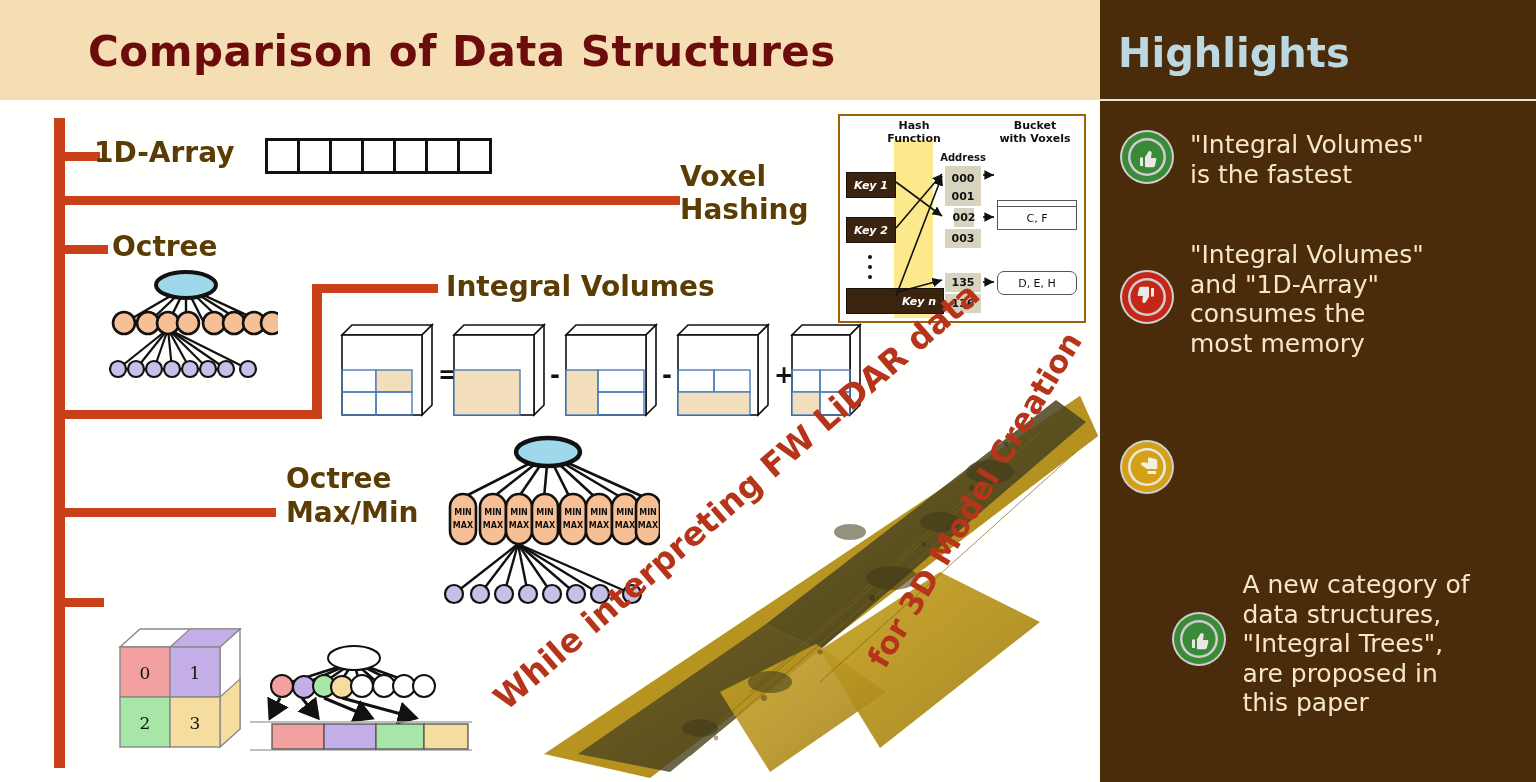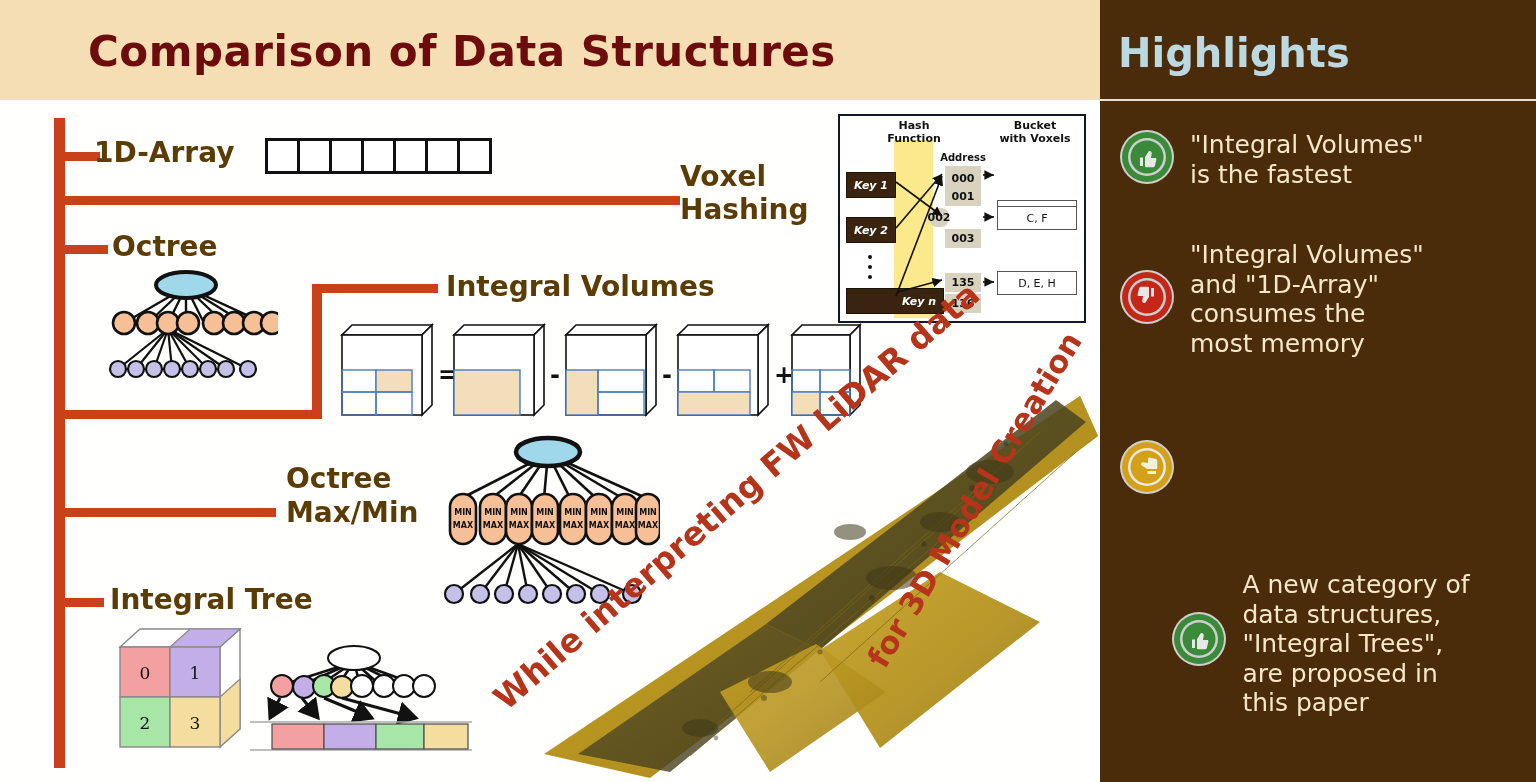--- a/index.html
+++ b/index.html
@@ -56,21 +56,21 @@
     font-family:"DejaVu Sans", sans-serif;white-space:pre-line;
   }
 
   
   .arr{position:absolute;display:flex;border:3px solid #111;background:#fff;}
   .arr i{display:block;width:29px;height:30px;border-right:3px solid #111;}
   .arr i:last-child{border-right:none;}
 
   
   .hashbox{
-    position:absolute;border:2px solid #0f172a;background:#fff;
+    position:absolute;border:2px solid #a16207;background:#fff;
     font-family:"DejaVu Sans", sans-serif;
   }
   .hb-t{position:absolute;font-size:11px;font-weight:bold;color:#111;text-align:center;line-height:1.15;}
   .hb-key{position:absolute;background:#3a2410;color:#fff;font-size:11px;font-weight:bold;
           display:flex;align-items:center;justify-content:center;border:1px solid #1d1208;font-style:italic;}
   .hb-addr{position:absolute;background:#d8d3bf;color:#111;font-size:11px;font-weight:bold;
           display:flex;align-items:center;justify-content:center;}
   .hb-buck{position:absolute;background:#fff;border:1px solid #555;color:#111;font-size:11px;
           display:flex;align-items:center;justify-content:center;}
   .hb-yellow{position:absolute;background:#fbe98b;}
@@ -170,21 +170,20 @@
     <div class="conn" style="left:60px;top:408px;width:216px;height:9px;"></div>
     <div class="conn" style="left:60px;top:498px;width:44px;height:9px;"></div>
 
     <div class="lbl" style="left:94px;top:36px;font-size:28px;">1D-Array</div>
     <div class="lbl" style="left:112px;top:130px;font-size:28px;">Octree</div>
     <div class="lbl" style="left:446px;top:170px;font-size:28px;">Integral Volumes</div>
     <div class="lbl" style="left:680px;top:60px;font-size:28px;line-height:1.18;">Voxel
 Hashing</div>
     <div class="lbl" style="left:286px;top:362px;font-size:28px;line-height:1.2;">Octree
 Max/Min</div>
-    <div class="lbl" style="left:110px;top:483px;font-size:28px;">Integral Tree</div>
 
     <div class="arr" style="left:265px;top:38px;">
       <i></i>
       <i></i>
       <i></i>
       <i></i>
       <i></i>
       <i></i>
       <i></i>
     </div>
@@ -243,28 +242,28 @@
 
       <div class="hb-key" style="left:6px;top:56px;width:48px;height:24px;">Key 1</div>
       <div class="hb-key" style="left:6px;top:101px;width:48px;height:24px;">Key 2</div>
       <div class="hb-key" style="left:6px;top:172px;width:48px;height:24px;padding-left:48px;">Key n</div>
       <div class="hb-dot" style="left:28px;top:139px;"></div>
       <div class="hb-dot" style="left:28px;top:149px;"></div>
       <div class="hb-dot" style="left:28px;top:159px;"></div>
 
       <div class="hb-addr" style="left:105px;top:50px;width:36px;height:25px;">000</div>
       <div class="hb-addr" style="left:105px;top:71px;width:36px;height:19px;">001</div>
-      <div class="hb-addr" style="left:89px;top:92px;width:20px;height:19px;border-radius:8px;">002</div>
+      <div class="hb-addr" style="left:114px;top:92px;width:20px;height:19px;">002</div>
       <div class="hb-addr" style="left:105px;top:113px;width:36px;height:19px;">003</div>
       <div class="hb-addr" style="left:105px;top:157px;width:36px;height:19px;">135</div>
       <div class="hb-addr" style="left:105px;top:178px;width:36px;height:19px;">136</div>
 
       <div class="hb-buck" style="left:157px;top:48px;width:78px;height:22px;margin-top:36px;">A, B, G</div>
       <div class="hb-buck" style="left:157px;top:90px;width:78px;height:22px;">C, F</div>
-      <div class="hb-buck" style="left:157px;top:155px;width:78px;height:22px;">D, E, H</div>
+      <div class="hb-buck" style="left:157px;top:155px;width:78px;height:22px;border-radius:7px;">D, E, H</div>
 
       <svg style="position:absolute;left:0;top:0;" width="244" height="205" viewBox="0 0 244 205">
         <defs>
           <marker id="ah" markerWidth="7" markerHeight="7" refX="6" refY="3" orient="auto">
             <path d="M0,0 L6,3 L0,6 z" fill="#111"></path>
           </marker>
         </defs>
         <g stroke="#111" stroke-width="1.6" fill="none" marker-end="url(#ah)">
           <line x1="56" y1="66" x2="102" y2="100"></line>
           <line x1="56" y1="112" x2="102" y2="58"></line>

